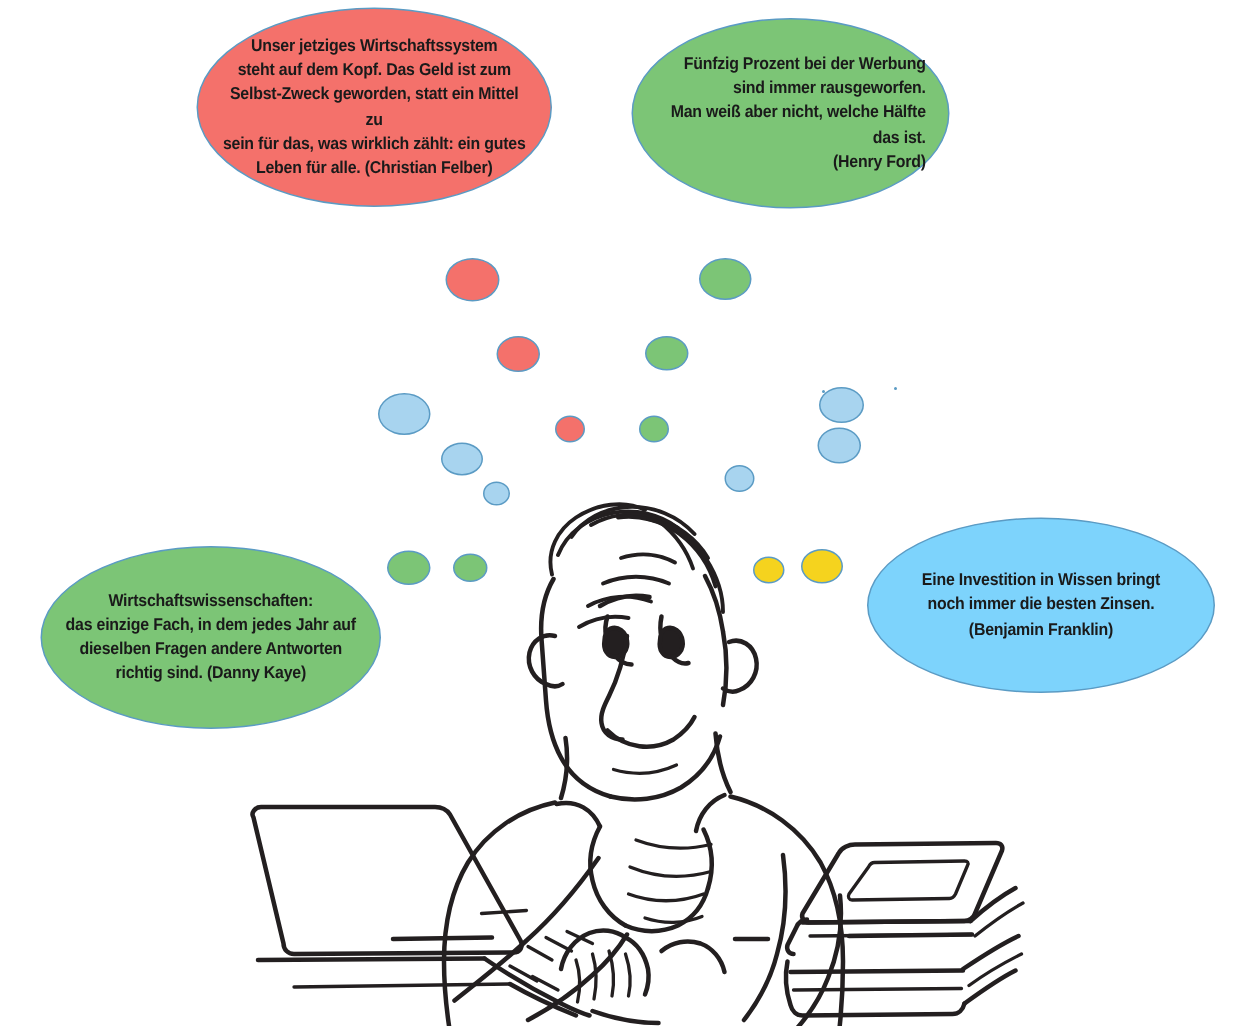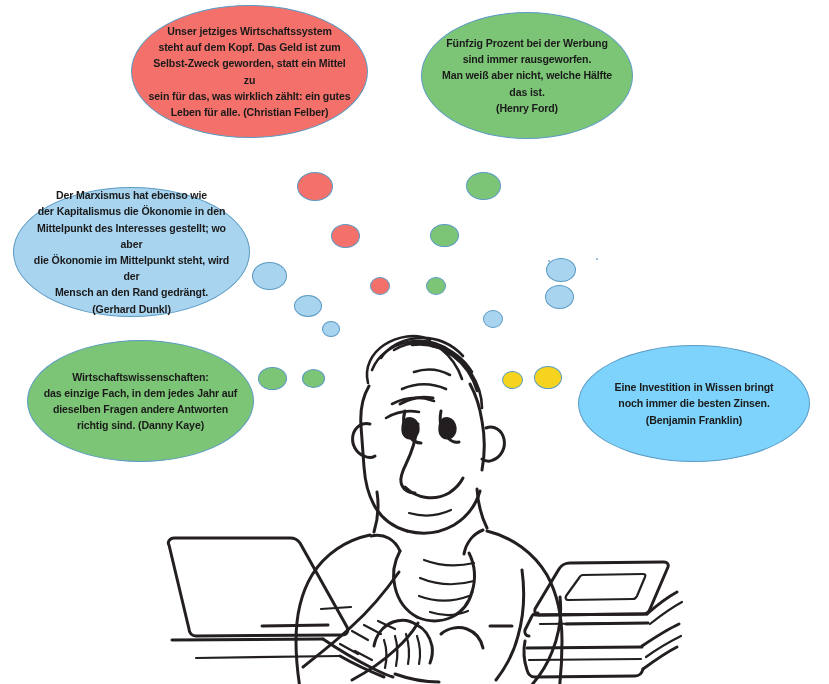--- a/index.html
+++ b/index.html
@@ -82,38 +82,30 @@
 <div id="stage">
 
   <div class="bubble b-red" style="left:131px; top:5px; width:237px; height:133px;">
     <span class="qtext">Unser jetziges Wirtschaftssystem
 steht auf dem Kopf. Das Geld ist zum
 Selbst-Zweck geworden, statt ein Mittel zu
 sein für das, was wirklich zählt: ein gutes
 Leben für alle.  (Christian Felber)</span>
   </div>
 
-  <div class="bubble b-green" style="left:421px; top:12px; width:212px; height:127px;">
+  <div class="bubble b-green" style="left:421px; top:12px; width:212px; height:127px;text-align:right;">
     <span class="qtext">Fünfzig Prozent bei der Werbung
 sind immer rausgeworfen.
 Man weiß aber nicht, welche Hälfte das ist.
 (Henry Ford)</span>
   </div>
 
-  <div class="bubble b-blue" style="left:13px; top:187px; width:237px; height:130px;">
-    <span class="qtext">Der Marxismus hat ebenso wie
-der Kapitalismus die Ökonomie in den
-Mittelpunkt des Interesses gestellt; wo aber
-die Ökonomie im Mittelpunkt steht, wird der
-Mensch an den Rand gedrängt.
-(Gerhard Dunkl)</span>
-  </div>
-
-
-  <div class="bubble b-green" style="left:27px; top:340px; width:227px; height:122px;">
+
+
+  <div class="bubble b-green" style="left:27px; top:364px; width:227px; height:122px;">
     <span class="qtext">Wirtschaftswissenschaften:
 das einzige Fach, in dem jedes Jahr auf
 dieselben Fragen andere Antworten
 richtig sind. (Danny Kaye)</span>
   </div>
 
   <div class="bubble b-yellow" style="left:578px; top:345px; width:232px; height:117px;">
     <span class="qtext">Eine Investition in Wissen bringt
 noch immer die besten Zinsen.
 (Benjamin Franklin)</span>

